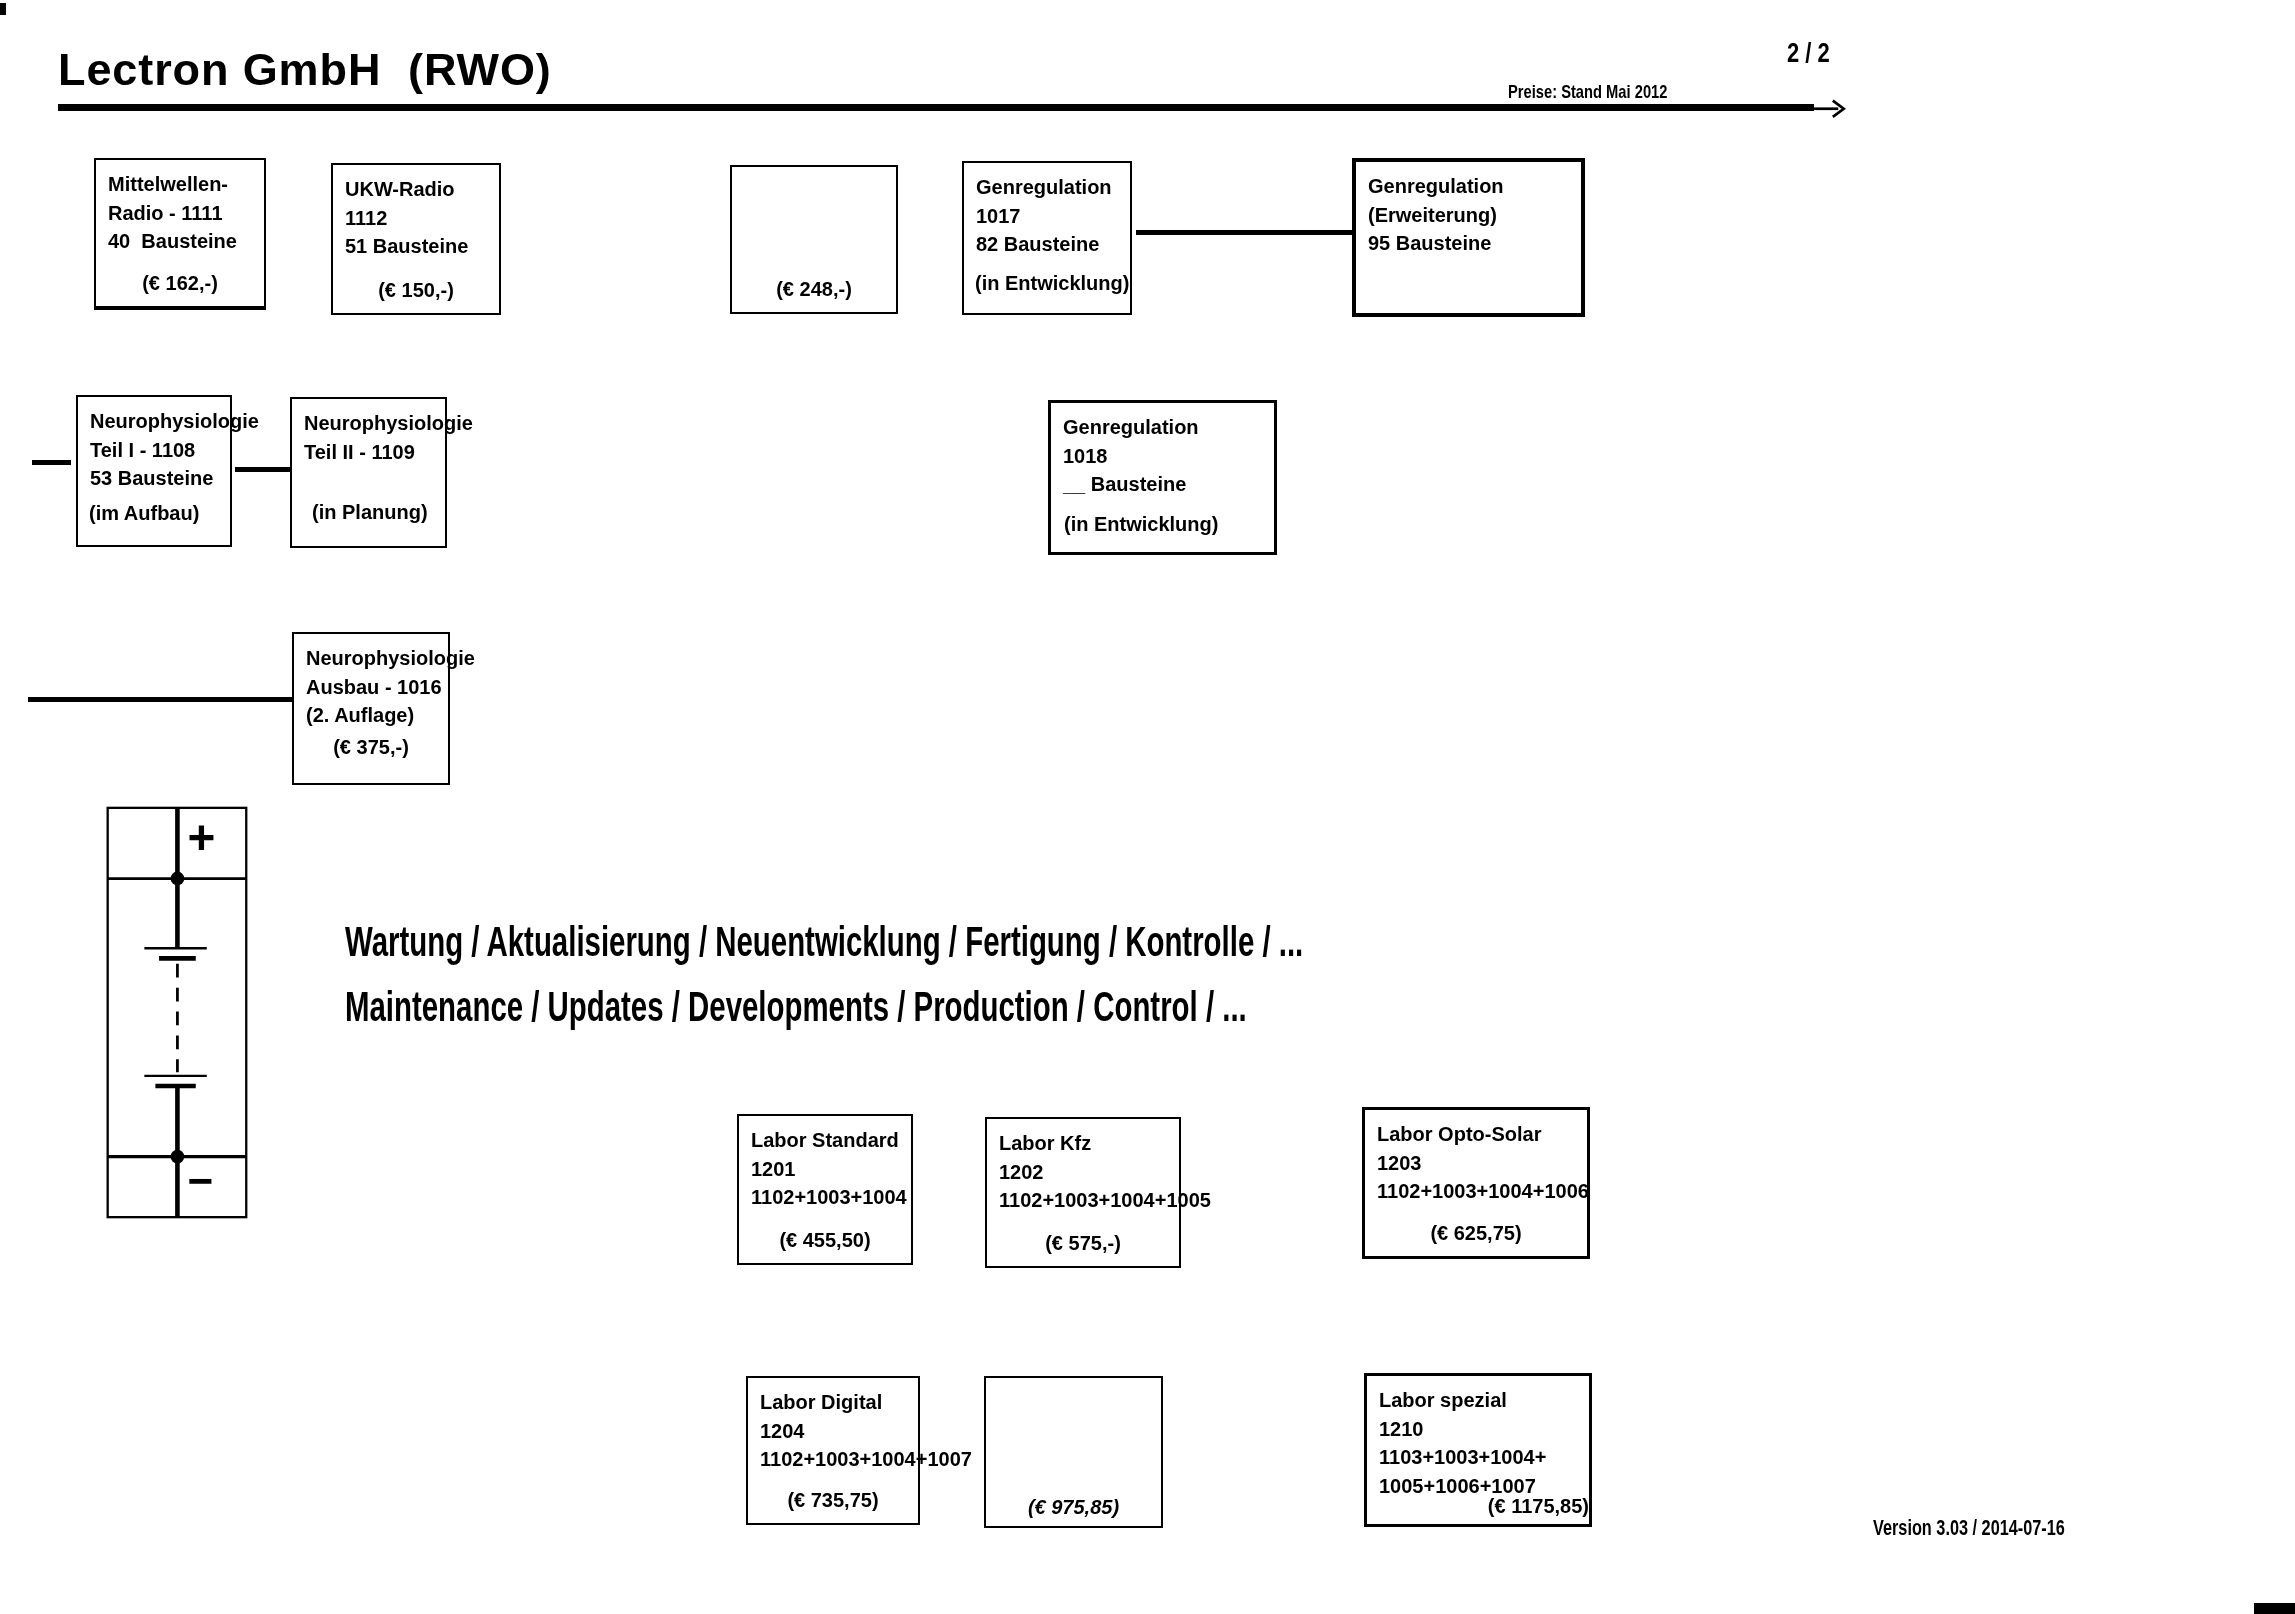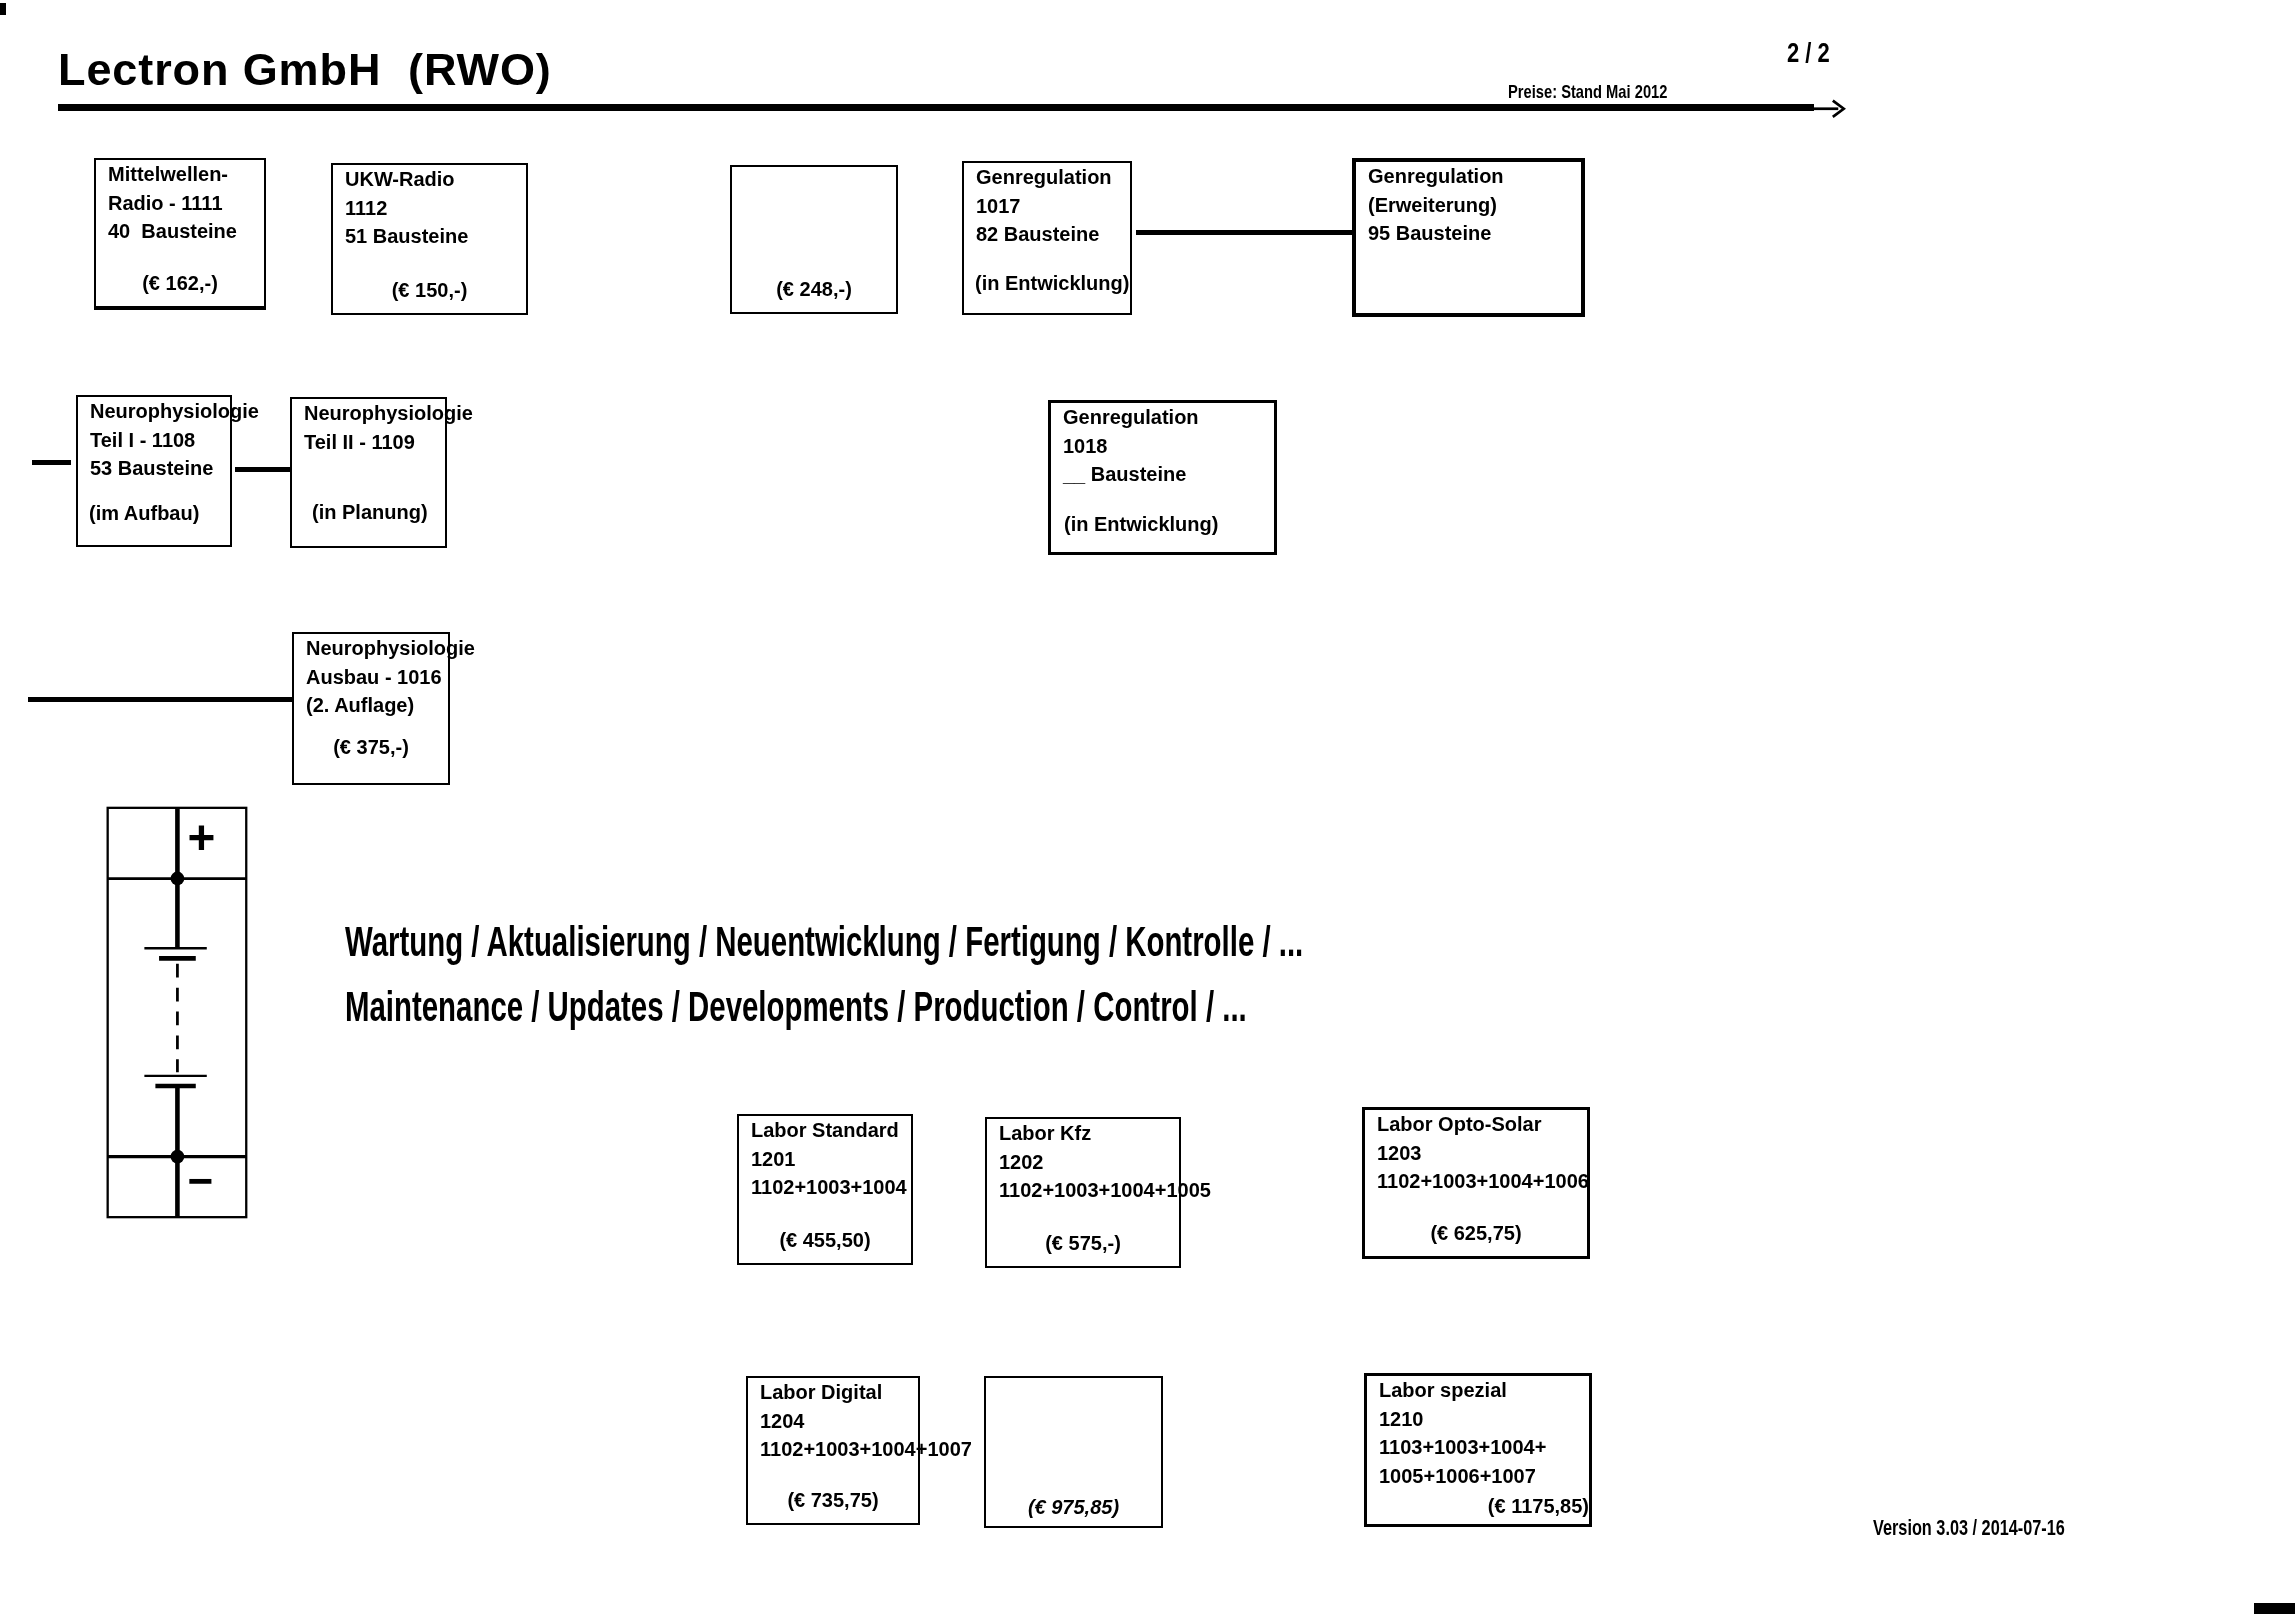--- a/index.html
+++ b/index.html
@@ -15,26 +15,26 @@
   .head-rule{position:absolute;left:58px;top:104px;width:1756px;height:7.3px;background:#000;}
   .head-arrow{position:absolute;left:1811px;top:95px;}
   
   .conn{position:absolute;height:4.6px;background:#000;}
   #conn-1017-erw{left:1136px;top:230px;width:216px;}
   #conn-edge-neuro1{left:32px;top:460px;width:39px;}
   #conn-neuro1-neuro2{left:235px;top:467px;width:55px;}
   #conn-edge-ausbau{left:27.5px;top:697px;width:264px;}
   
   .pbox{position:absolute;border:2.8px solid #000;box-sizing:border-box;background:#fff;}
-  .pbox .inner{padding:0 0 0 12px;}
+  .pbox .inner{padding:10px 0 0 12px;}
   .bl{font-size:20px;line-height:28.5px;white-space:pre;}
   .bprice{position:absolute;left:0;right:0;bottom:11px;text-align:center;font-size:20px;white-space:pre;}
   .bstatus{position:absolute;left:11px;bottom:18.4px;font-size:20px;white-space:pre;}
   #box-mittelwellen{left:94px;top:158px;width:172px;height:152px;border-bottom-width:4.6px;}
-  #box-ukw{left:331px;top:163px;width:197px;height:152px;}
+  #box-ukw{left:331px;top:163px;width:170px;height:152px;}
   #box-mwukw{left:730px;top:165px;width:168px;height:149px;}
   #box-gen1017{left:962px;top:161px;width:170px;height:154px;}
   #box-generw{left:1352px;top:158px;width:233px;height:159px;border-width:4.6px;}
   #box-neuro1{left:76px;top:395px;width:156px;height:152px;}
   #box-neuro1 .bstatus{bottom:20px;}
   #box-neuro2{left:290px;top:397px;width:157px;height:151px;}
   #box-neuro2 .bstatus{left:20px;bottom:22px;}
   #box-gen1018{left:1048px;top:400px;width:229px;height:155px;border-width:3.7px;}
   #box-gen1018 .bstatus{left:13px;bottom:16.5px;}
   #box-ausbau{left:292px;top:632px;width:158px;height:153px;}

